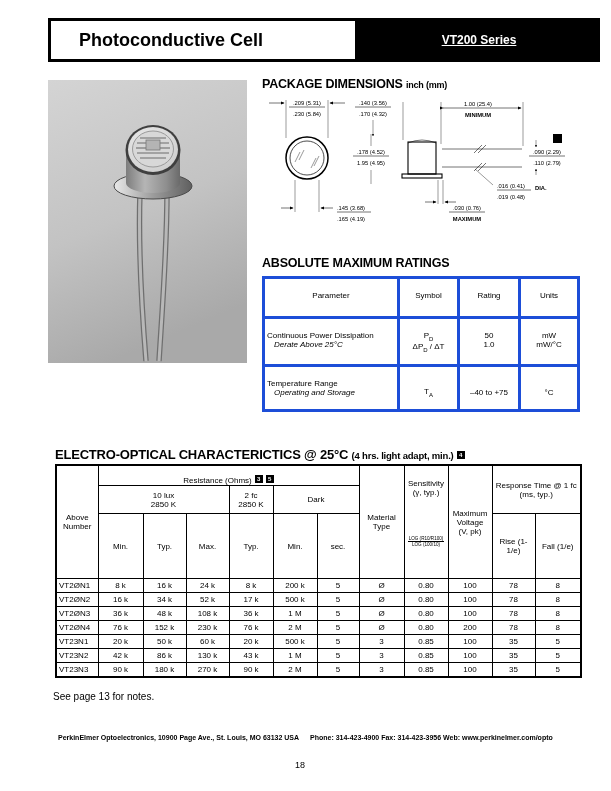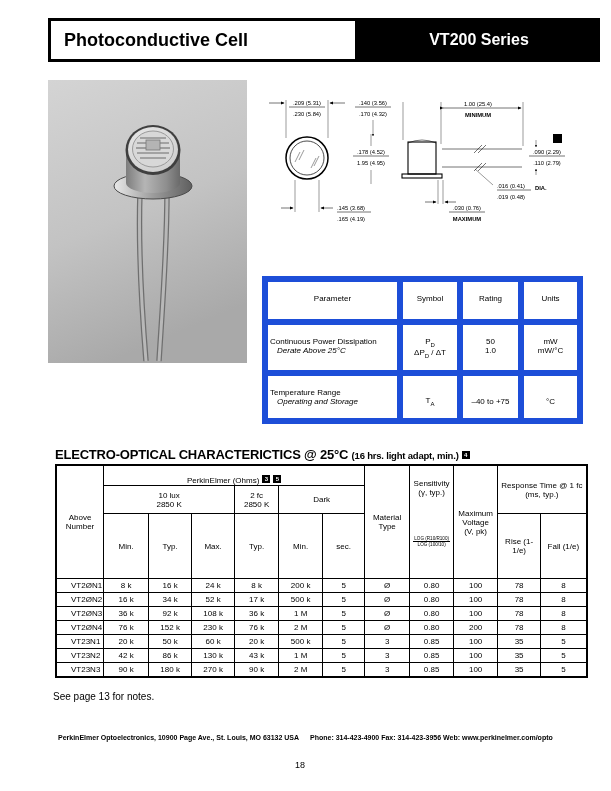--- a/index.html
+++ b/index.html
@@ -2,23 +2,23 @@
 <html><head>
 <meta charset="utf-8">
 <style>
   html,body{margin:0;padding:0;background:#e8e8e8;}
   .page{position:relative;width:611px;height:791px;background:#ffffff;
         font-family:"Liberation Sans",sans-serif;color:#000;overflow:hidden;}
 
   
   .hdr{position:absolute;left:48px;top:18px;width:552px;height:44px;display:flex;}
   .hdr-left{box-sizing:border-box;width:310px;border:3px solid #000;background:#fff;
-            display:flex;align-items:center;padding-left:13px;font-size:18px;font-weight:bold;}
+            display:flex;align-items:center;padding-left:28px;font-size:18px;font-weight:bold;}
   .hdr-right{box-sizing:border-box;flex:1;background:#000;color:#fff;display:flex;
-             align-items:center;justify-content:center;font-size:16px;font-weight:bold;}
+             align-items:center;justify-content:center;font-size:12px;font-weight:bold;text-decoration:underline;}
 
   
   .photo{position:absolute;left:48px;top:80px;width:199px;height:283px;}
 
   
   .sec-title{position:absolute;font-weight:bold;font-size:12.5px;letter-spacing:-0.2px;}
   .sec-title .small{font-size:9px;}
   .pkg-title{left:262px;top:77px;}
   .amr-title{left:262px;top:256px;}
   .eo-title{left:55px;top:447px;font-size:13px;}
@@ -30,38 +30,38 @@
   
   .pkg-diagram{position:absolute;left:253px;top:94px;}
   .pkg-diagram text{font-family:"Liberation Sans",sans-serif;font-size:5.8px;fill:#000;}
   .pkg-diagram text.b{font-weight:bold;}
   .pkg-diagram line,.pkg-diagram path.ln{stroke:#000;stroke-width:0.55;fill:none;}
   .pkg-diagram .thin{stroke-width:0.4;}
 
   
   .amr-table{position:absolute;left:262px;top:276px;border-collapse:collapse;
              table-layout:fixed;font-size:8px;}
-  .amr-table th,.amr-table td{border:6px solid #1d4ed8;padding:12px 2px;vertical-align:top;}
+  .amr-table th,.amr-table td{border:3px solid #1d4ed8;padding:12px 2px;vertical-align:top;}
   .amr-table{border:1.5px solid #000;}
   .amr-table th{font-weight:normal;text-align:center;height:13px;}
   .amr-table .c{text-align:center;}
   .amr-table .p2{margin-left:7px;font-style:italic;}
   .amr-table sub{font-size:6px;}
   .amr-table .vb{vertical-align:bottom;text-align:center;}
 
   
   .eo-table{position:absolute;left:55px;top:464px;border-collapse:collapse;table-layout:fixed;
             font-size:8px;border:2px solid #000;}
   .eo-table th,.eo-table td{border:1px solid #000;padding:0 1px;font-weight:normal;
             text-align:center;white-space:pre-line;}
   .eo-table tr.h1 th{height:17px;}
   .eo-table tr.h2 th{height:27px;}
   .eo-table tr.h3 th{height:64px;}
   .eo-table tbody td{height:13px;font-size:8px;white-space:nowrap;}
-  .eo-table tbody td.part-col{text-align:left;padding-left:14px;}
+  .eo-table tbody td.part-col{text-align:left;padding-left:2px;}
   .sens-cell{position:relative;vertical-align:top;}
   .sens-top{margin-top:4px;text-align:center;}
   .frac{margin-top:24px;font-size:4.6px;line-height:1.25;}
   .frac-top{display:inline-block;border-bottom:0.5px solid #000;padding:0 1px;}
   .frac-bot{display:block;}
 
   
   .notes{position:absolute;left:53px;top:691px;font-size:10px;}
   .footer{position:absolute;left:0;top:734px;width:611px;font-size:7px;font-weight:bold;}
   .footer .addr{position:absolute;left:58px;top:0;}
@@ -116,20 +116,24 @@
         <line x1="92" y1="58" x2="118" y2="58"></line>
         <line x1="89" y1="63" x2="121" y2="63"></line>
         <line x1="88" y1="68" x2="122" y2="68"></line>
         <line x1="89" y1="73" x2="121" y2="73"></line>
         <line x1="92" y1="78" x2="118" y2="78"></line>
       </g>
       <rect x="98" y="60" width="14" height="10" fill="#b4b4b4" stroke="#777" stroke-width="0.8"></rect>
     </svg>
   </div>
 
+  <div class="sec-title pkg-title">
+    <span>PACKAGE DIMENSIONS</span>
+    <span class="small">inch (mm)</span>
+  </div>
 
   <svg class="pkg-diagram" width="352" height="150" viewBox="0 0 352 150">
     <defs>
       <marker id="ah" markerWidth="7" markerHeight="6" refX="6" refY="3" orient="auto">
         <path d="M0,0 L7,3 L0,6 z" fill="#000"></path>
       </marker>
     </defs>
 
     <circle cx="54" cy="64" r="21" fill="none" stroke="#000" stroke-width="1.5"></circle>
     <circle cx="54" cy="64" r="17" fill="none" stroke="#000" stroke-width="0.7"></circle>
@@ -199,20 +203,21 @@
     <line x1="196" y1="118" x2="232" y2="118"></line>
     <text x="214" y="127" text-anchor="middle" class="b">MAXIMUM</text>
 
     <line class="thin" x1="118" y1="40" x2="118" y2="52"></line>
     <text x="118" y="60" text-anchor="middle">.178 (4.52)</text>
     <line x1="100" y1="62" x2="136" y2="62"></line>
     <text x="118" y="71" text-anchor="middle">1.95 (4.95)</text>
     <line class="thin" x1="118" y1="76" x2="118" y2="90"></line>
   </svg>
 
+  <div class="sec-title amr-title">ABSOLUTE MAXIMUM RATINGS</div>
 
   <table class="amr-table">
     <colgroup>
         <col style="width:135px">
         <col style="width:60px">
         <col style="width:61px">
         <col style="width:59px">
       </colgroup>
     <thead>
       <tr>
@@ -250,21 +255,21 @@
           <span>T</span><sub>A</sub>
         </td>
         <td class="vb">–40 to +75</td>
         <td class="vb">°C</td>
       </tr>
     </tbody>
   </table>
 
   <div class="sec-title eo-title">
     <span>ELECTRO-OPTICAL CHARACTERICTICS @ 25°C</span>
-    <span class="small">(16 hrs. light adapt, min.)</span><span class="notebox">4</span>
+    <span class="small">(4 hrs. light adapt, min.)</span><span class="notebox">4</span>
   </div>
 
   <table class="eo-table">
     <colgroup>
       <col style="width:42px">
         <col style="width:45px">
         <col style="width:43px">
         <col style="width:43px">
       <col style="width:44px">
         <col style="width:44px">
@@ -273,21 +278,21 @@
       <col style="width:44px">
         <col style="width:44px">
         <col style="width:43px">
         <col style="width:46px">
     </colgroup>
     <thead>
       <tr class="h1">
         <th rowspan="3">Above
 Number</th>
         <th colspan="6">
-          <span>PerkinElmer (Ohms)</span><span class="notebox">3</span><span class="notebox">5</span>
+          <span>Resistance (Ohms)</span><span class="notebox">3</span><span class="notebox">5</span>
         </th>
         <th rowspan="3">Material
 Type</th>
         <th rowspan="3" class="sens-cell">
           <div class="sens-top">Sensitivity
 (γ, typ.)</div>
           <div class="frac">
             <span class="frac-top">LOG (R10/R100)</span>
             <span class="frac-bot">LOG (100/10)</span>
           </div>
@@ -341,21 +346,21 @@
           <td>5</td>
           <td>Ø</td>
           <td>0.80</td>
           <td>100</td>
           <td>78</td>
           <td>8</td>
         </tr>
         <tr>
           <td class="part-col">VT2ØN3</td>
           <td>36 k</td>
-          <td>92 k</td>
+          <td>48 k</td>
           <td>108 k</td>
           <td>36 k</td>
           <td>1 M</td>
           <td>5</td>
           <td>Ø</td>
           <td>0.80</td>
           <td>100</td>
           <td>78</td>
           <td>8</td>
         </tr>

